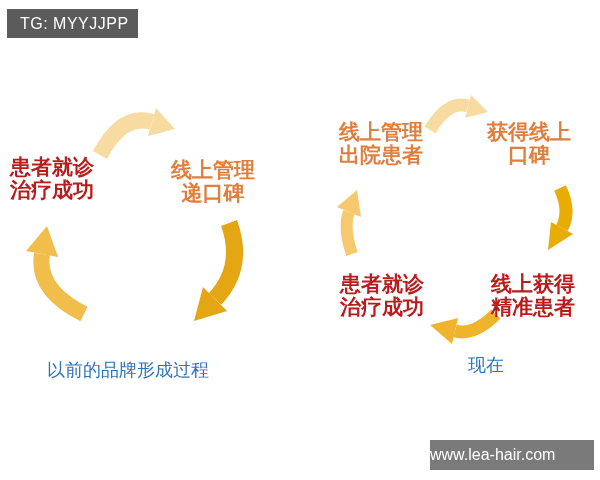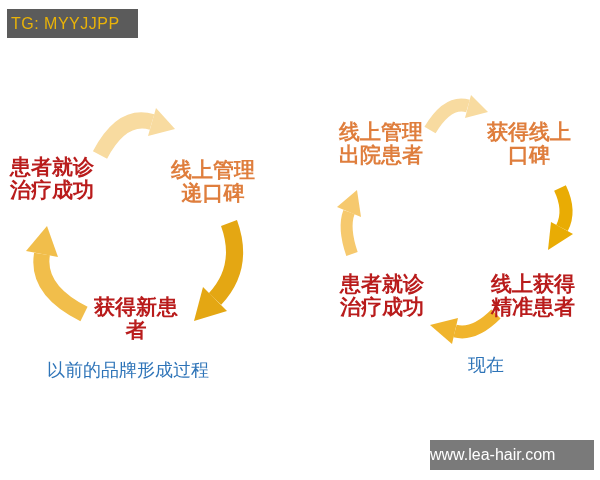--- a/index.html
+++ b/index.html
@@ -8,22 +8,22 @@
     background: #ffffff;
     font-family: "Liberation Sans", sans-serif;
     position: relative;
     overflow: hidden;
   }
   .stage { position: absolute; inset: 0; width: 600px; height: 480px; }
 
   .tag {
     position: absolute; left: 7px; top: 9px;
     width: 131px; height: 29px; box-sizing: border-box;
-    background: #5B5B5B; color: #eab308;
-    font-size: 16px; line-height: 29px; padding-left: 4px;
+    background: #5B5B5B; color: #ffffff;
+    font-size: 16px; line-height: 29px; padding-left: 13px;
     letter-spacing: 0.5px;
   }
   .watermark {
     position: absolute; left: 430px; top: 440px;
     width: 164px; height: 30px;
     background: #7A7A7A; color: #ffffff;
     font-size: 16px; line-height: 30px; text-align: left;
   }
 
   svg.arrows { position: absolute; left: 0; top: 0; }
@@ -101,22 +101,20 @@
       <polygon points="361,217 337,207 357,190" fill="#F6C96E"></polygon>
     </g>
   </svg>
 
   <div class="tag">TG: MYYJJPP</div>
 
   <div class="node lc-success">患者就诊
 治疗成功</div>
   <div class="node center orange lc-wom">线上管理
 递口碑</div>
-  <div class="node center lc-new">获得新患
-者</div>
   <div class="caption lc-caption">以前的品牌形成过程</div>
 
   <div class="node center orange rc-rep">获得线上
 口碑</div>
   <div class="node center orange rc-manage">线上管理
 出院患者</div>
   <div class="node center rc-precise">线上获得
 精准患者</div>
   <div class="node center rc-success">患者就诊
 治疗成功</div>

